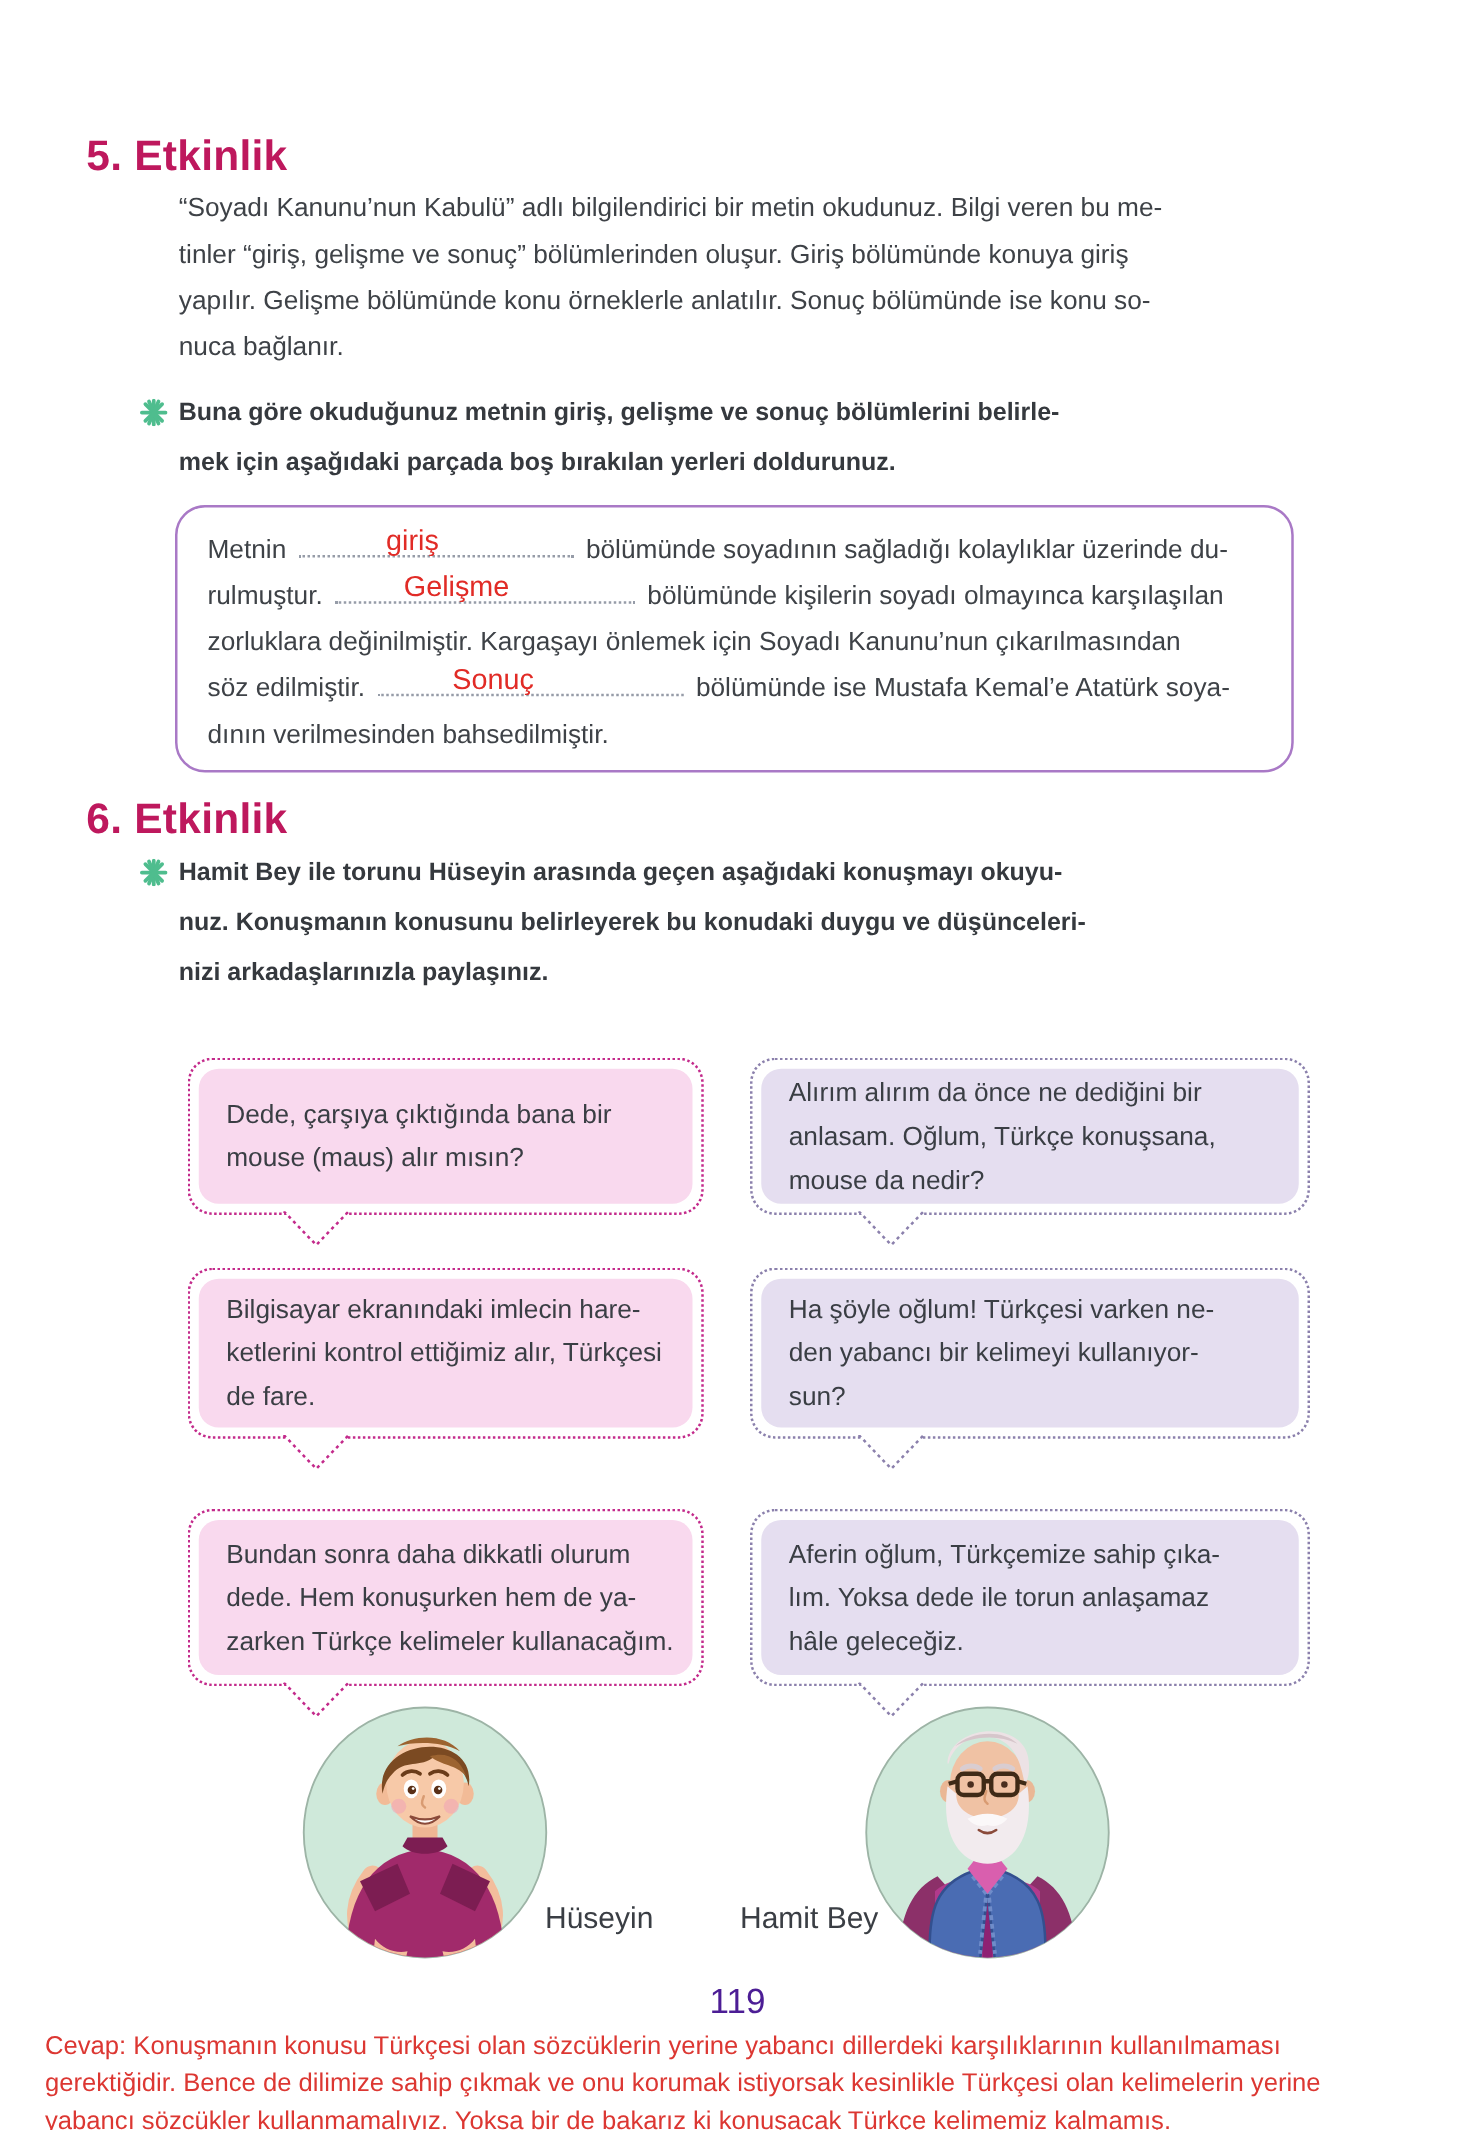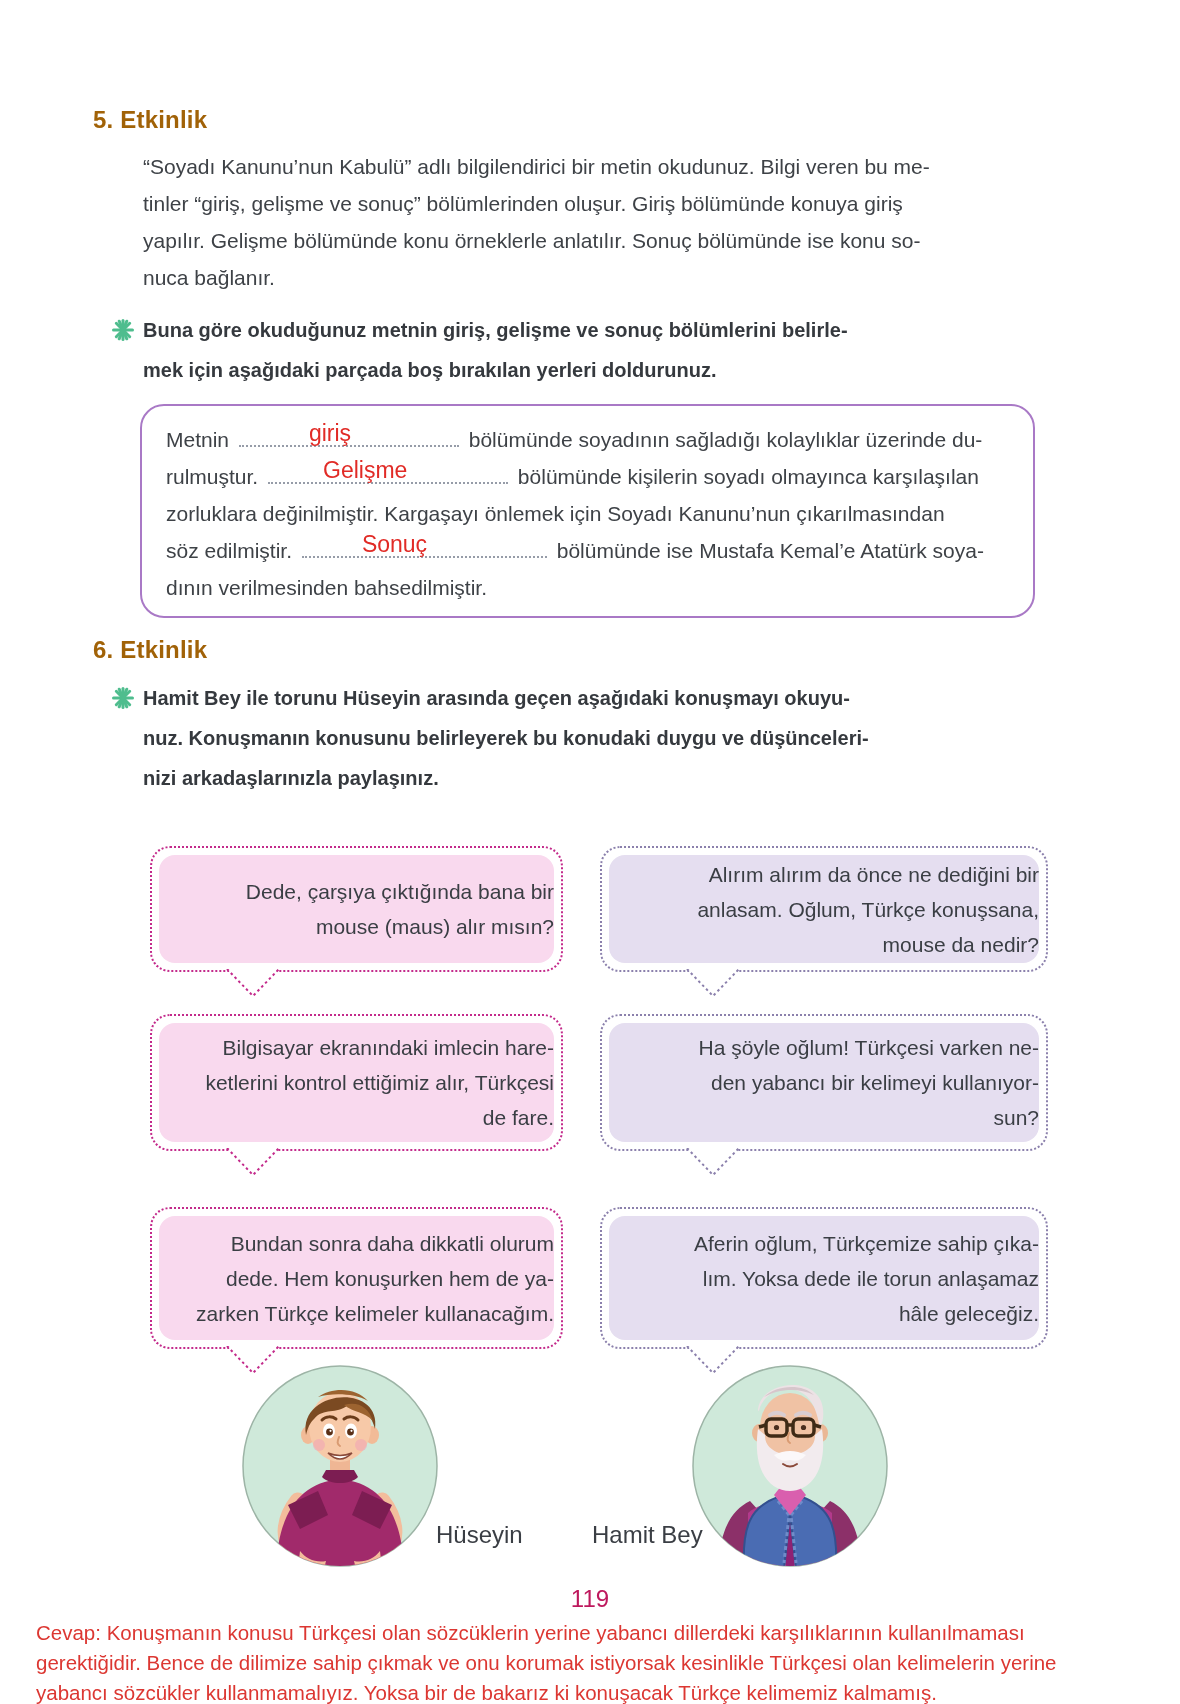--- a/index.html
+++ b/index.html
@@ -6,21 +6,21 @@
   html,body { background:#ffffff; }
   body {
     width:1180px; height:1704px; overflow:hidden; position:relative;
     font-family:"Liberation Sans", sans-serif;
     color:#3e4247;
   }
   .page { padding-top:106px; }
 
   
   .act-heading {
-    margin-left:93px; font-size:24px; font-weight:bold; color:#a16207;
+    margin-left:69px; font-size:34px; font-weight:bold; color:#be185d;
     letter-spacing:0.2px; height:32px;
   }
 
   
   .para { margin:10px 0 0 143px; width:925px; font-size:21px; line-height:37px; color:#3e4247; }
   .para .pline { white-space:nowrap; }
 
   .bullet-block { display:flex; margin:14px 0 0 112px; }
   .bullet-block .star { flex:0 0 22px; margin:9px 9px 0 0; }
   .bold-para { font-size:20px; font-weight:bold; line-height:40px; color:#35393e; }
@@ -36,21 +36,21 @@
   .blank {
     display:inline-block; position:relative; vertical-align:baseline;
     border-bottom:2px dotted #969ca8; height:20px; margin:0 4px;
   }
   .blank .answer {
     position:absolute; bottom:0px; font-size:23px; color:#e12b26;
     font-weight:normal; line-height:23px; white-space:nowrap;
   }
 
   
-  .dialogue { margin:48px 0 0 150px;text-align:right; }
+  .dialogue { margin:48px 0 0 150px; }
   .brow { display:flex; column-gap:37px; }
   .brow.r1 { height:126px; margin-bottom:42px; }
   .brow.r2 { height:137px; margin-bottom:56px; }
   .brow.r3 { height:142px; }
   .bubble { position:relative; border-radius:20px; }
   .bubble.left  { width:413px; border:2px dotted #c32a8b; }
   .bubble.right { width:448px; border:2px dotted #8b80ac; }
   .bubble-fill { position:absolute; inset:7px; border-radius:16px; }
   .bubble.left  .bubble-fill { background:#f9d9ee; }
   .bubble.right .bubble-fill { background:#e5def0; }
@@ -66,21 +66,21 @@
   
   .avatars { position:relative; height:212px; margin-top:14px; }
   .avatar { position:absolute; top:0; }
   .avatar.boy { left:240px; }
   .avatar.grandpa { left:690px; }
   .speaker-label { position:absolute; top:158px; font-size:24px; color:#3a3e44; }
   .speaker-label.left-name { left:436px; }
   .speaker-label.right-name { left:592px; }
 
   
-  .page-number { text-align:center; margin-top:10px; font-size:24px; color:#be185d; }
+  .page-number { text-align:center; margin-top:10px; font-size:28px; color:#4c1d95; }
   .answer-note { margin:5px 30px 0 36px; color:#dc3732; font-size:20.5px; line-height:30px; }
   .answer-note .pline { white-space:nowrap; }
 </style>
 </head>
 <body>
 
 <div class="page">
 
   <div class="act-heading">5. Etkinlik</div>
 

